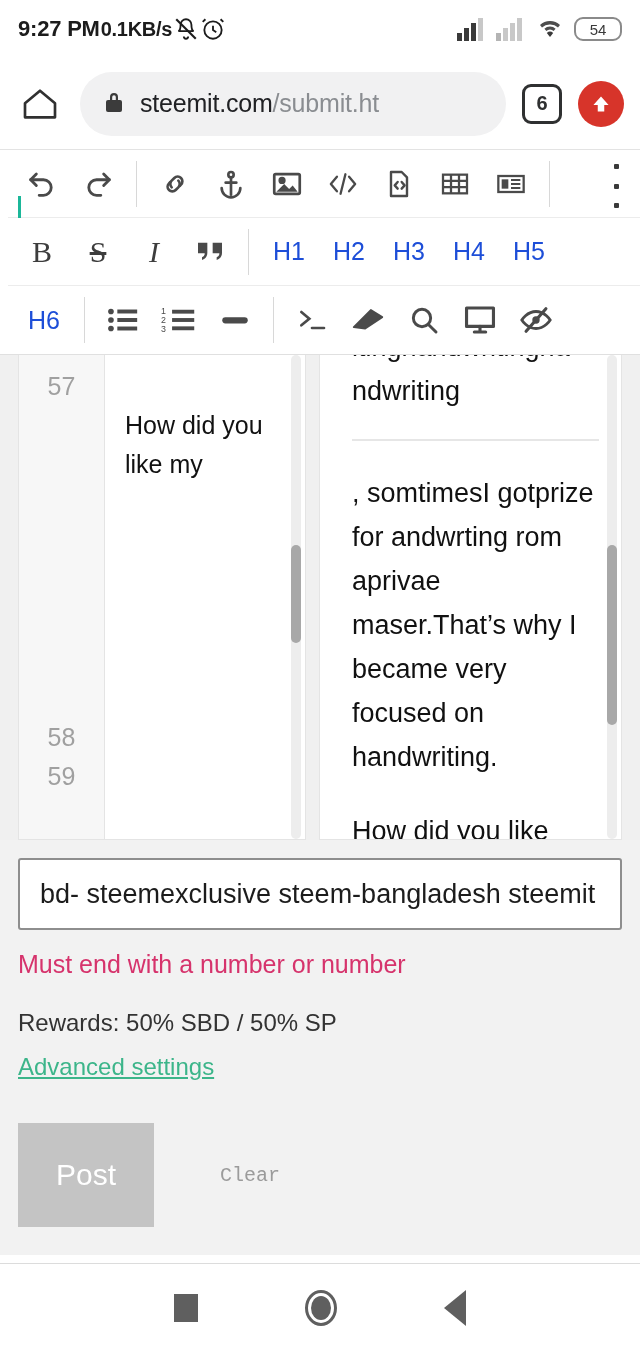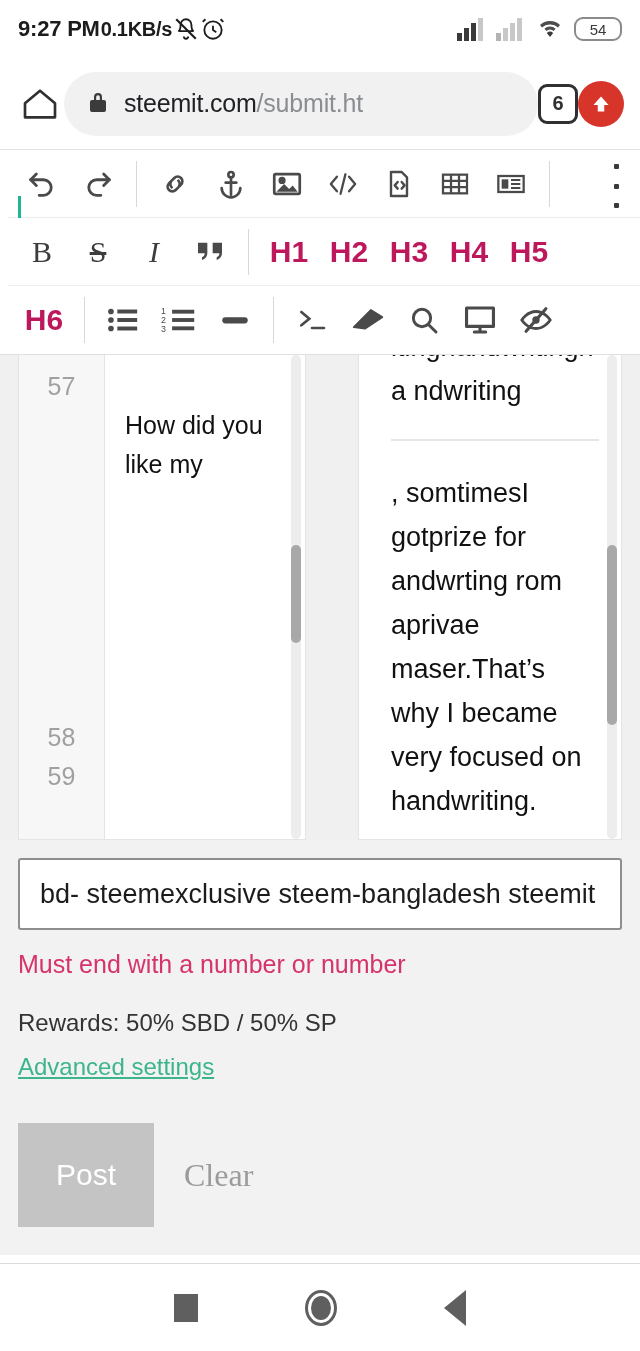--- a/index.html
+++ b/index.html
@@ -39,21 +39,21 @@
     font-size: 15px; font-weight: normal; color: #3a3a3a;
   }
 
   
   .browserbar {
     height: 92px;
     background: #ffffff;
     display: flex;
     align-items: center;
     padding: 0 16px;
-    gap: 0;
+    gap: 16px;
     border-bottom: 1px solid #e3e3e3;
   }
   .home-btn { width: 48px; height: 48px; display:flex; align-items:center; justify-content:center; flex: none;}
   .omnibox {
     flex: 1 1 auto;
     height: 64px;
     background: #f1f1f2;
     border-radius: 32px;
     display: flex;
     align-items: center;
@@ -103,21 +103,21 @@
   }
   .tb-row:last-child { border-bottom: none; text-align: right; }
   .tb-btn {
     min-width: 56px; height: 56px;
     display: flex; align-items: center; justify-content: center;
     color: #4a4a4a;
     font-size: 27px;
     flex: none;
   }
   .tb-btn.text { font-family: "Liberation Serif", serif; font-weight: normal; font-size: 30px; color:#3d3d3d;}
-  .tb-head { font-family: "Liberation Sans", sans-serif; font-weight: bold; font-size: 30px; color: #be185d; min-width: 60px;}
+  .tb-head { font-family: "Liberation Sans", sans-serif; font-weight: normal; font-size: 25px; color: #1d4ed8; min-width: 60px;}
   .tb-sep { width: 1px; height: 46px; background: #d8d8d8; margin: 0 10px; flex: none;}
   .kebab {
     position: absolute;
     right: 12px;
     top: 14px;
     width: 24px; height: 44px;
     display: flex; flex-direction: column; align-items: center; justify-content: space-between;
   }
   .kebab i { width: 5px; height: 5px; background: #3a3a3a; border-radius: 1px; display:block;}
   .teal-cursor {
@@ -127,21 +127,20 @@
     background: #1bb799;
   }
 
   
   .split {
     display: flex;
     height: 485px;
     background: #f0f0f0;
     padding: 0 18px 0 18px;
     overflow: hidden;
-    gap: 39px;
   }
   .pane-left {
     width: 288px;
     display: flex;
     background: #ffffff;
     border: 1px solid #e4e4e4;
     border-top: none;
     position: relative;
     overflow: hidden;
   }
@@ -265,22 +264,23 @@
     border: none;
     color: #ffffff;
     font-size: 30px;
     font-family: "Liberation Sans", sans-serif;
     display: flex; align-items: center; justify-content: center;
   }
   .clear-btn {
     background: none;
     border: none;
     color: #9b9b9b;
-    font-size: 32px;
-    font-family: Liberation Serif, serif;
+    font-size: 20px;
+    font-family: Liberation Mono, monospace;
+    margin-left: 36px;
   }
   .err-red {
     color: #d0342c;
     font-size: 25px;
     margin-top: 22px;
   }
 
   
   .navbar {
     position: absolute;

